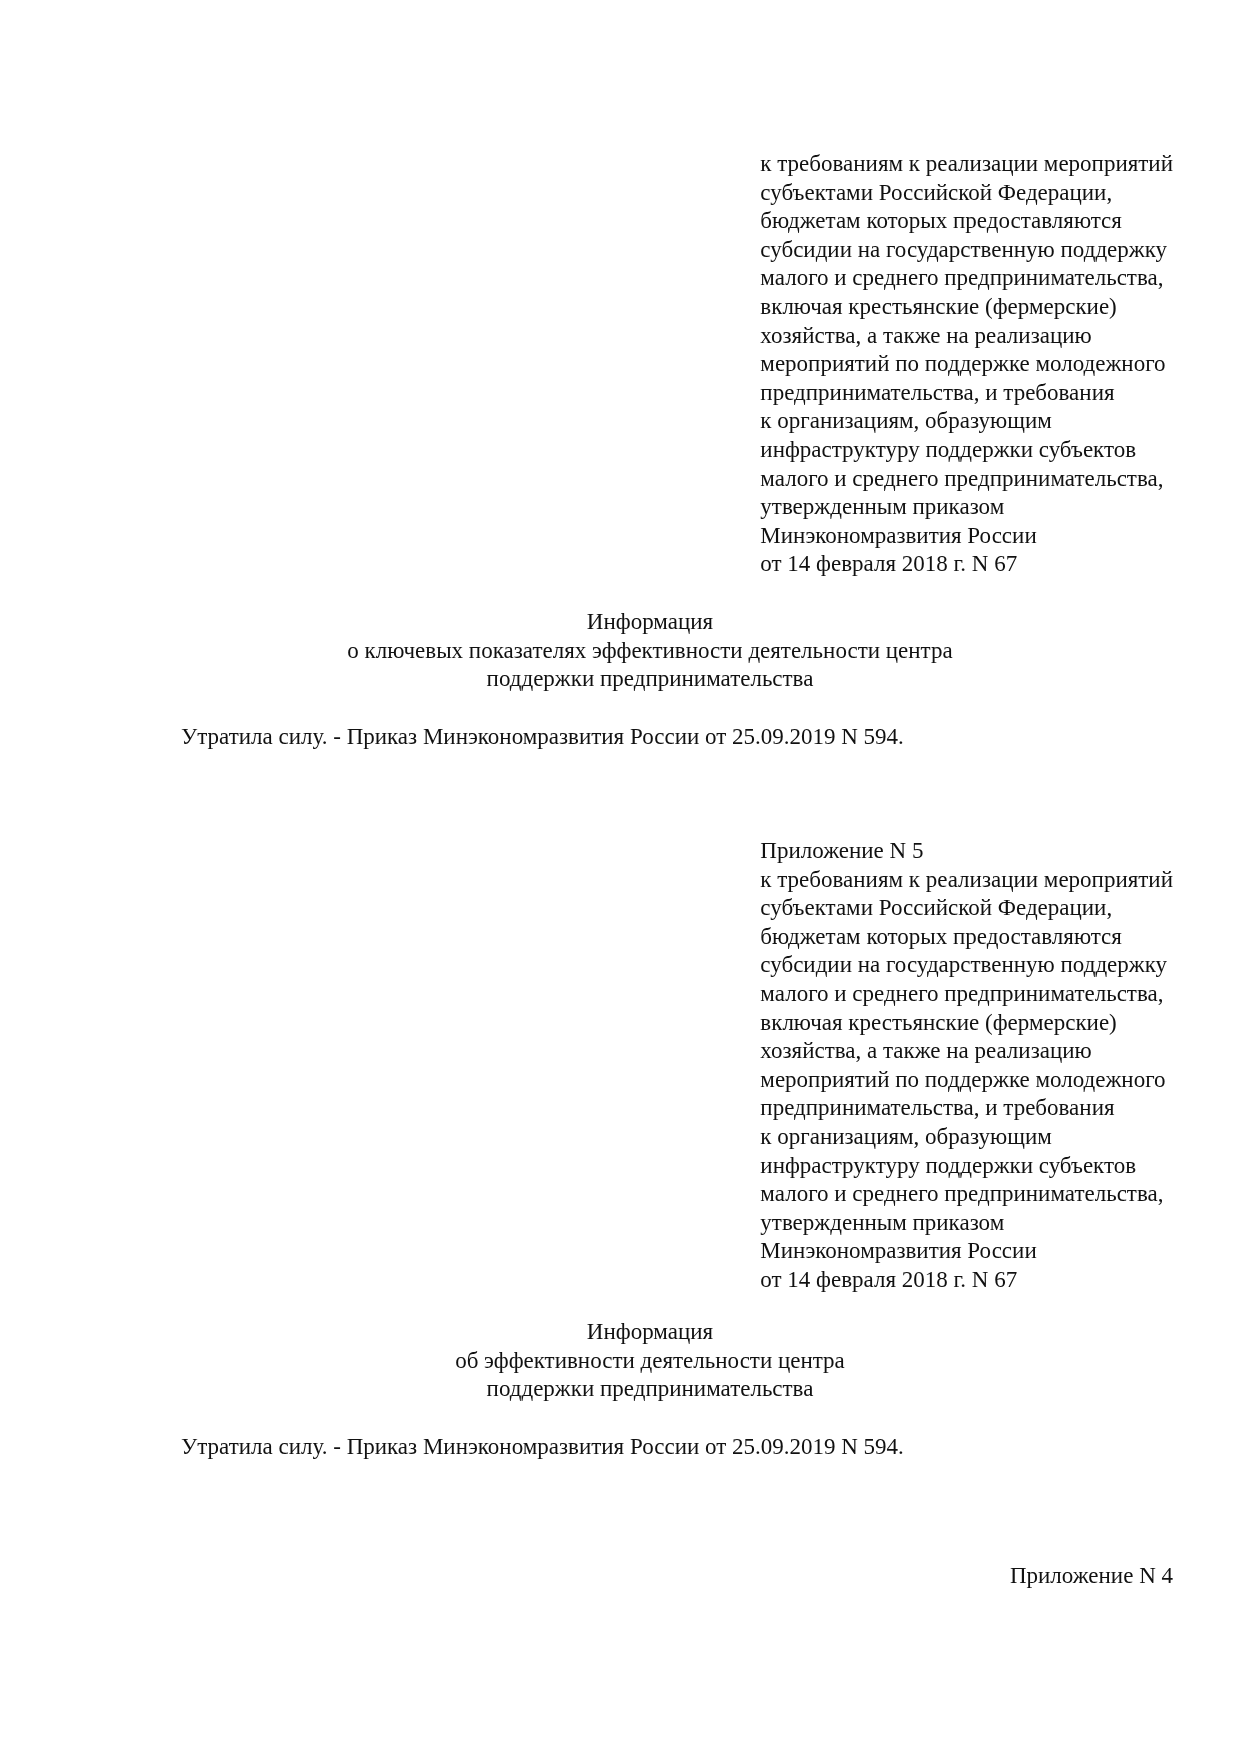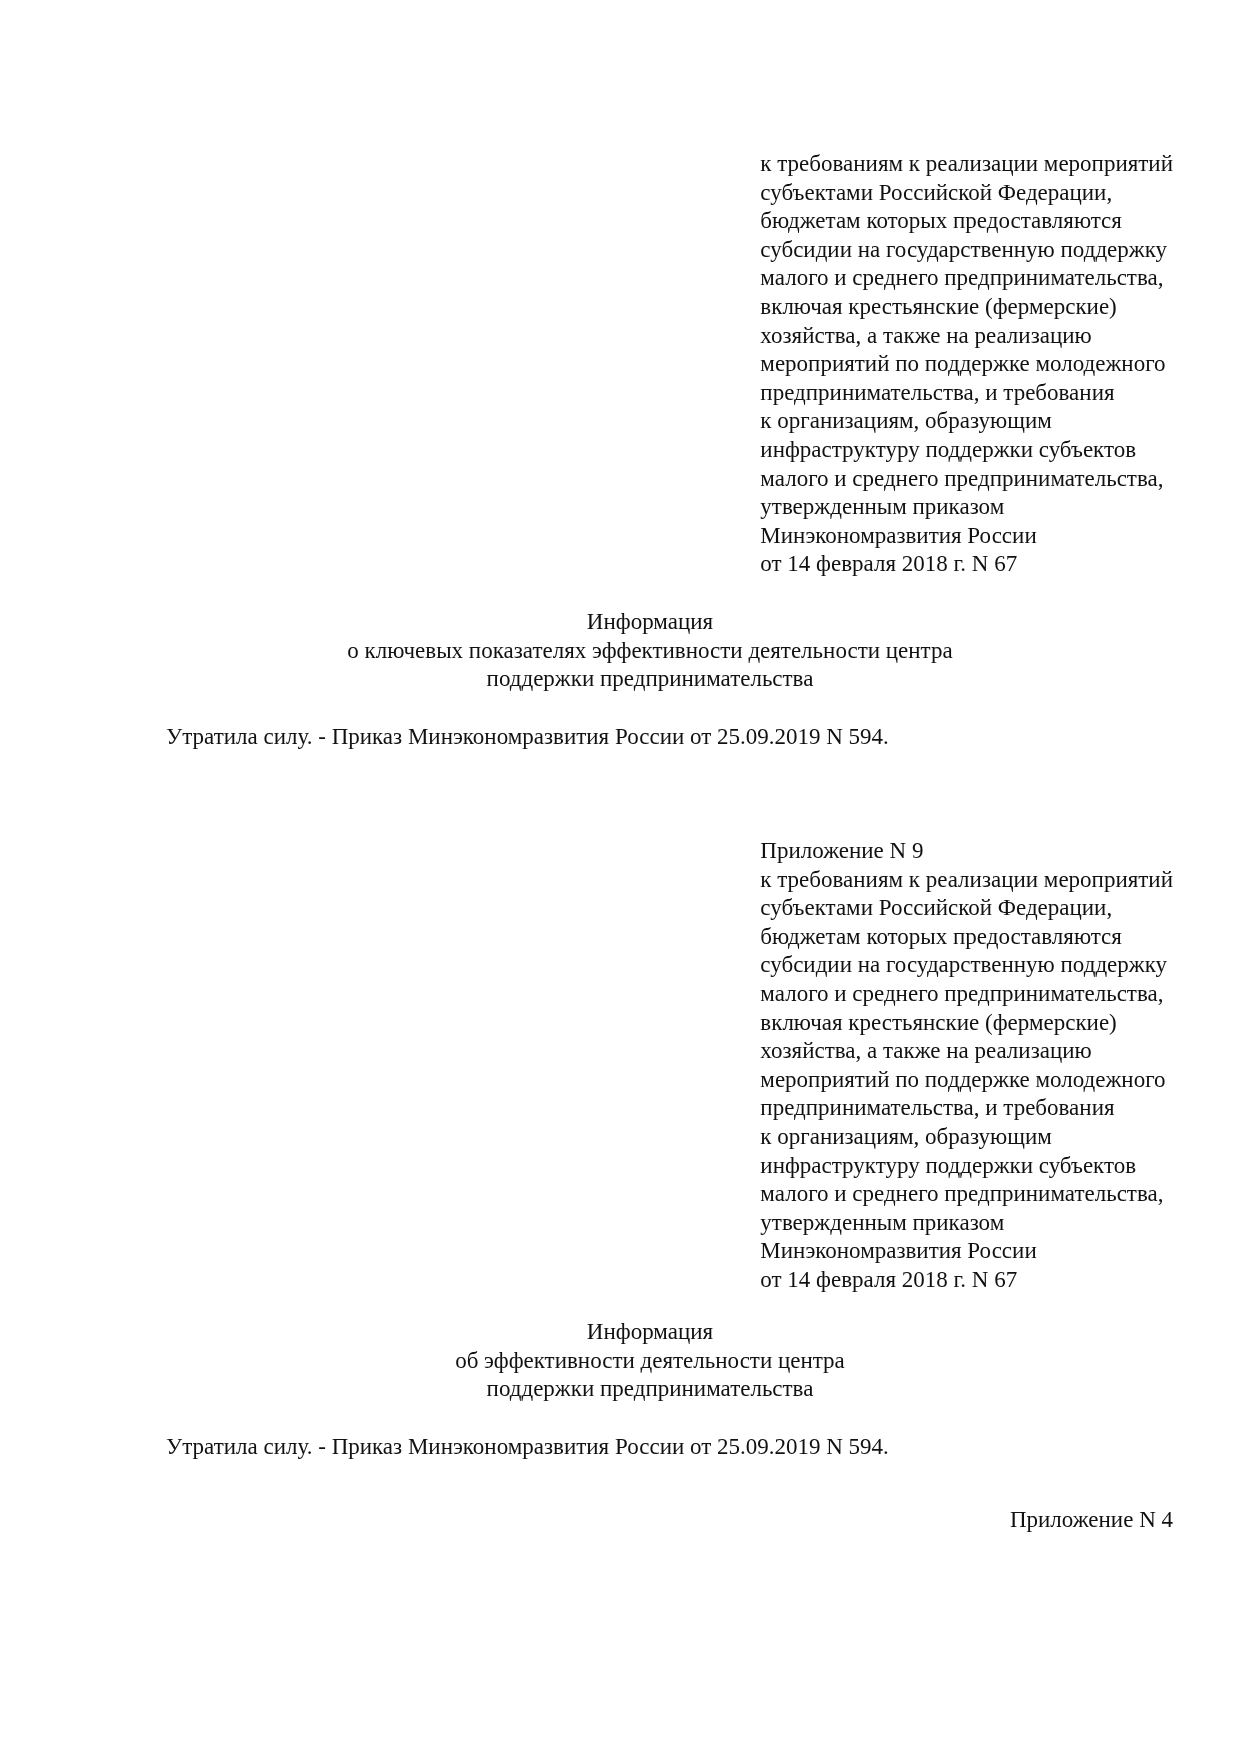--- a/index.html
+++ b/index.html
@@ -29,21 +29,21 @@
     .center-title {
       position: absolute;
       left: 0;
       width: 1300px;
       text-align: center;
       line-height: 28.6px;
       white-space: nowrap;
     }
     .repealed {
       position: absolute;
-      left: 166px;
+      left: 181px;
       line-height: 28px;
       white-space: nowrap;
     }
   </style>
 </head>
 <body>
 
 <div class="right-block" style="top:150px;">
   <div>к требованиям к реализации мероприятий</div>
   <div>субъектами Российской Федерации,</div>
@@ -64,21 +64,21 @@
 
 <div class="center-title" style="top:608px;">
   <div>Информация</div>
   <div>о ключевых показателях эффективности деятельности центра</div>
   <div>поддержки предпринимательства</div>
 </div>
 
 <div class="repealed" style="top:723px;">Утратила силу. - Приказ Минэкономразвития России от 25.09.2019 N 594.</div>
 
 <div class="right-block" style="top:837px;">
-  <div>Приложение N 9</div>
+  <div>Приложение N 5</div>
   <div>к требованиям к реализации мероприятий</div>
   <div>субъектами Российской Федерации,</div>
   <div>бюджетам которых предоставляются</div>
   <div>субсидии на государственную поддержку</div>
   <div>малого и среднего предпринимательства,</div>
   <div>включая крестьянские (фермерские)</div>
   <div>хозяйства, а также на реализацию</div>
   <div>мероприятий по поддержке молодежного</div>
   <div>предпринимательства, и требования</div>
   <div>к организациям, образующим</div>
@@ -90,15 +90,15 @@
 </div>
 
 <div class="center-title" style="top:1318px;">
   <div>Информация</div>
   <div>об эффективности деятельности центра</div>
   <div>поддержки предпринимательства</div>
 </div>
 
 <div class="repealed" style="top:1433px;">Утратила силу. - Приказ Минэкономразвития России от 25.09.2019 N 594.</div>
 
-<div class="right-block" style="top:1506px;">
+<div class="right-block" style="top:1562px;">
   <div>Приложение N 4</div>
 </div>
 
 </body></html>

